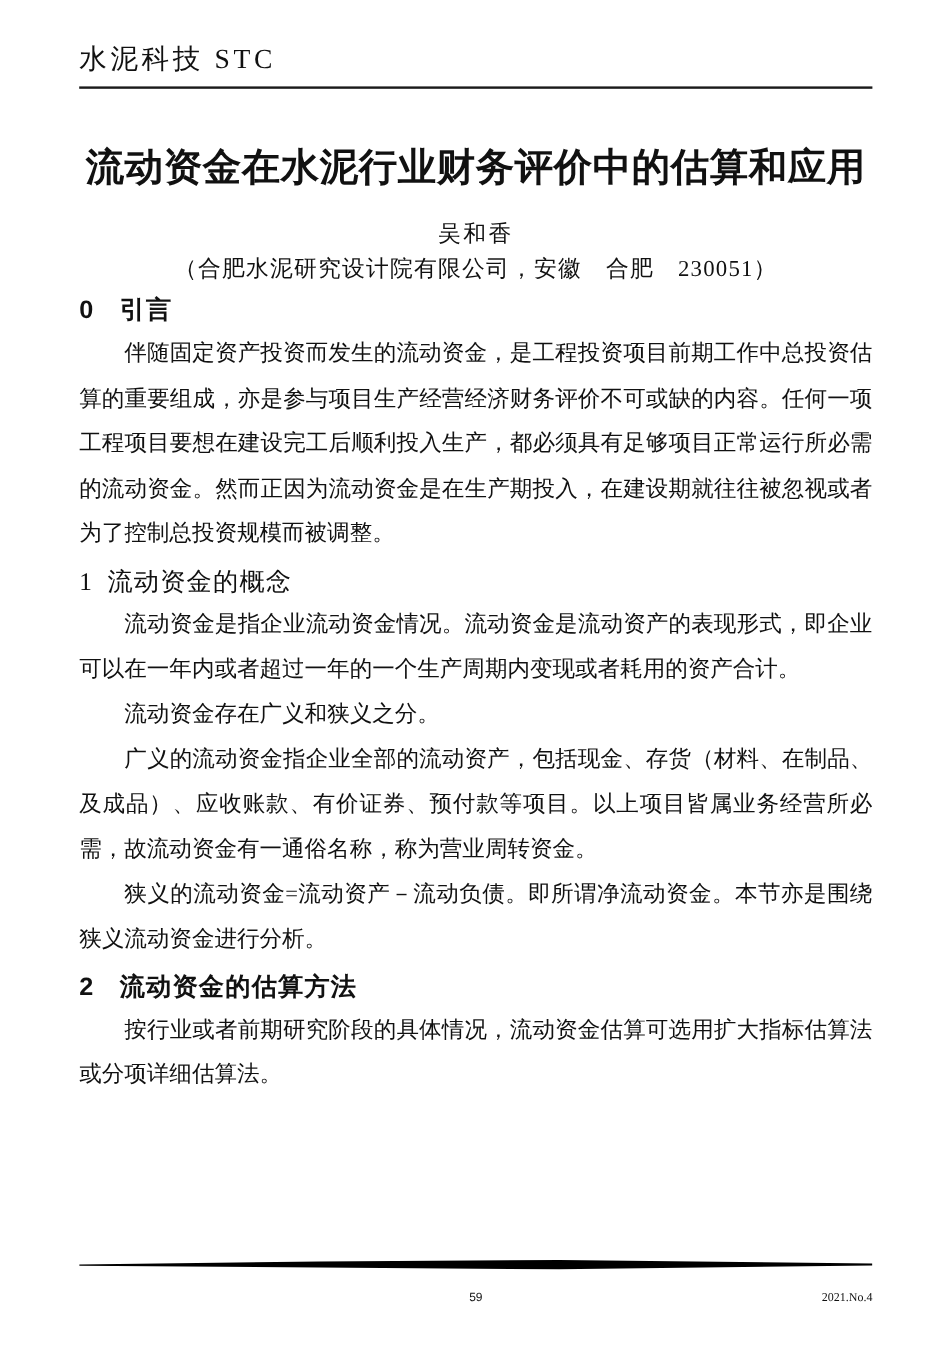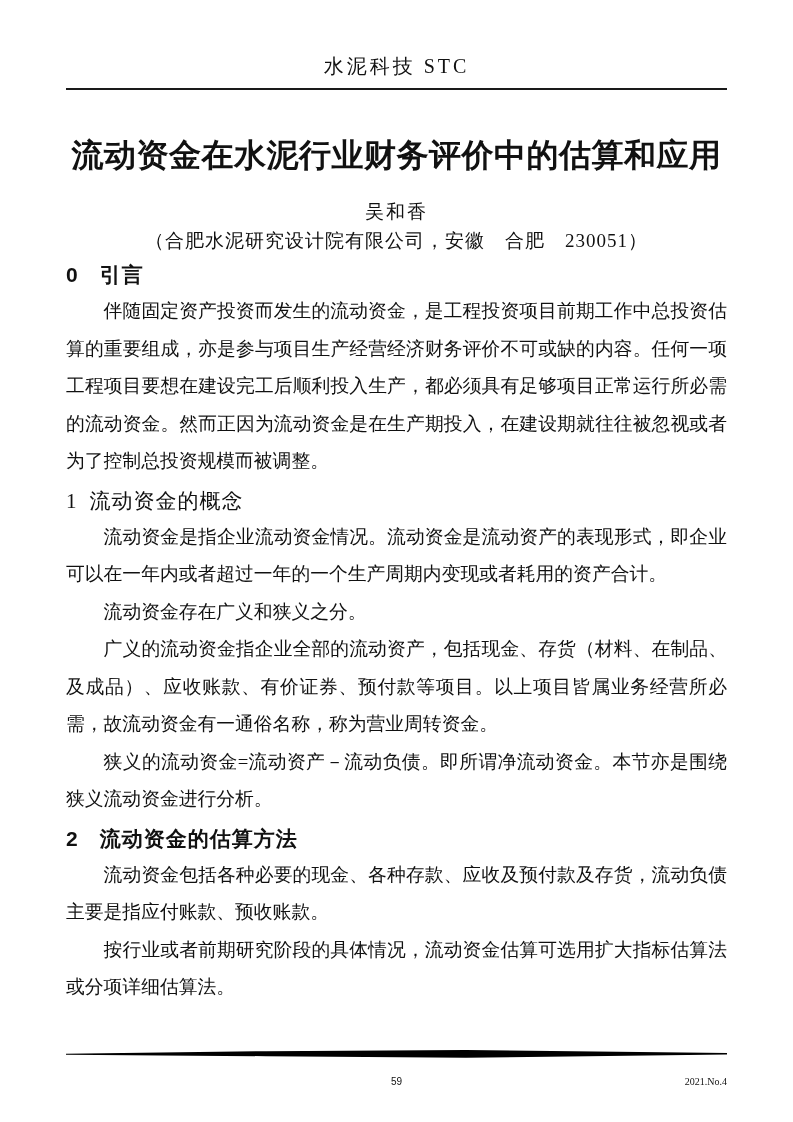--- a/index.html
+++ b/index.html
@@ -10,23 +10,23 @@
     background: #ffffff;
     color: #111;
     font-family: "Liberation Serif", "DejaVu Serif", serif;
     overflow: hidden;
   }
   .content {
     margin: 0 66px;
     width: 661px;
   }
   .journal-name {
-    padding-top: 52px;
-    text-align: center;
-    font-size: 20px;
+    padding-top: 36px;
+    text-align: left;
+    font-size: 23px;
     line-height: 28px;
     letter-spacing: 3px;
     font-family: "Liberation Serif", "DejaVu Serif", serif;
   }
   .header-rule {
     margin-top: 8px;
     border-top: 2px solid #1a1a1a;
     height: 0;
   }
   .title {
@@ -136,21 +136,20 @@
       <p>流动资金存在广义和狭义之分。</p>
       <p>广义的流动资金指企业全部的流动资产，包括现金、存货（材料、在制品、及成品）、应收账款、有价证券、预付款等项目。以上项目皆属业务经营所必需，故流动资金有一通俗名称，称为营业周转资金。</p>
       <p>狭义的流动资金=流动资产－流动负债。即所谓净流动资金。本节亦是围绕狭义流动资金进行分析。</p>
     </section>
 
     <section class="body-text">
       <h2 class="sec-h bold">
         <span class="sec-num">2</span>
         <span class="sec-title">流动资金的估算方法</span>
       </h2>
-      <p>流动资金包括各种必要的现金、各种存款、应收及预付款及存货，流动负债主要是指应付账款、预收账款。</p>
       <p>按行业或者前期研究阶段的具体情况，流动资金估算可选用扩大指标估算法或分项详细估算法。</p>
     </section>
 
   </div>
 
   <footer class="footer">
     <svg class="footer-rule-svg" viewBox="0 0 661 9" preserveAspectRatio="none">
       <polygon points="0,3.8 200,1.2 400,0 661,3 661,4.6 400,7.8 200,6.2 0,4.8" fill="#000000"></polygon>
     </svg>
     <div class="footer-row">

